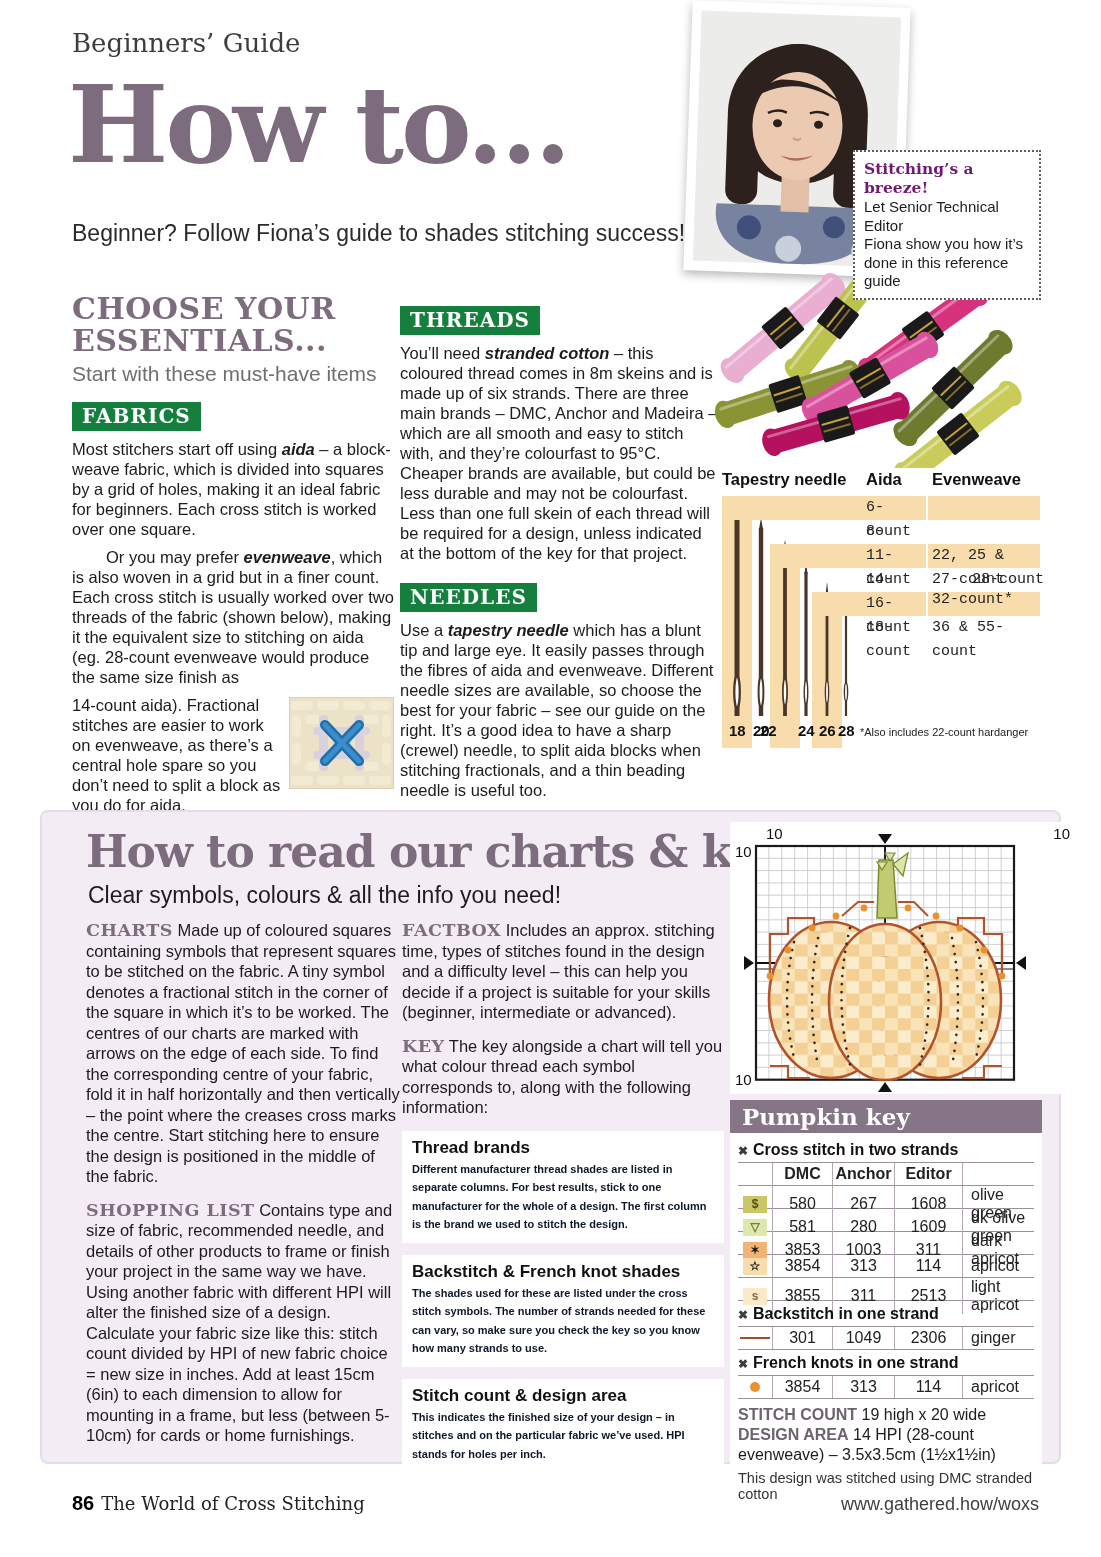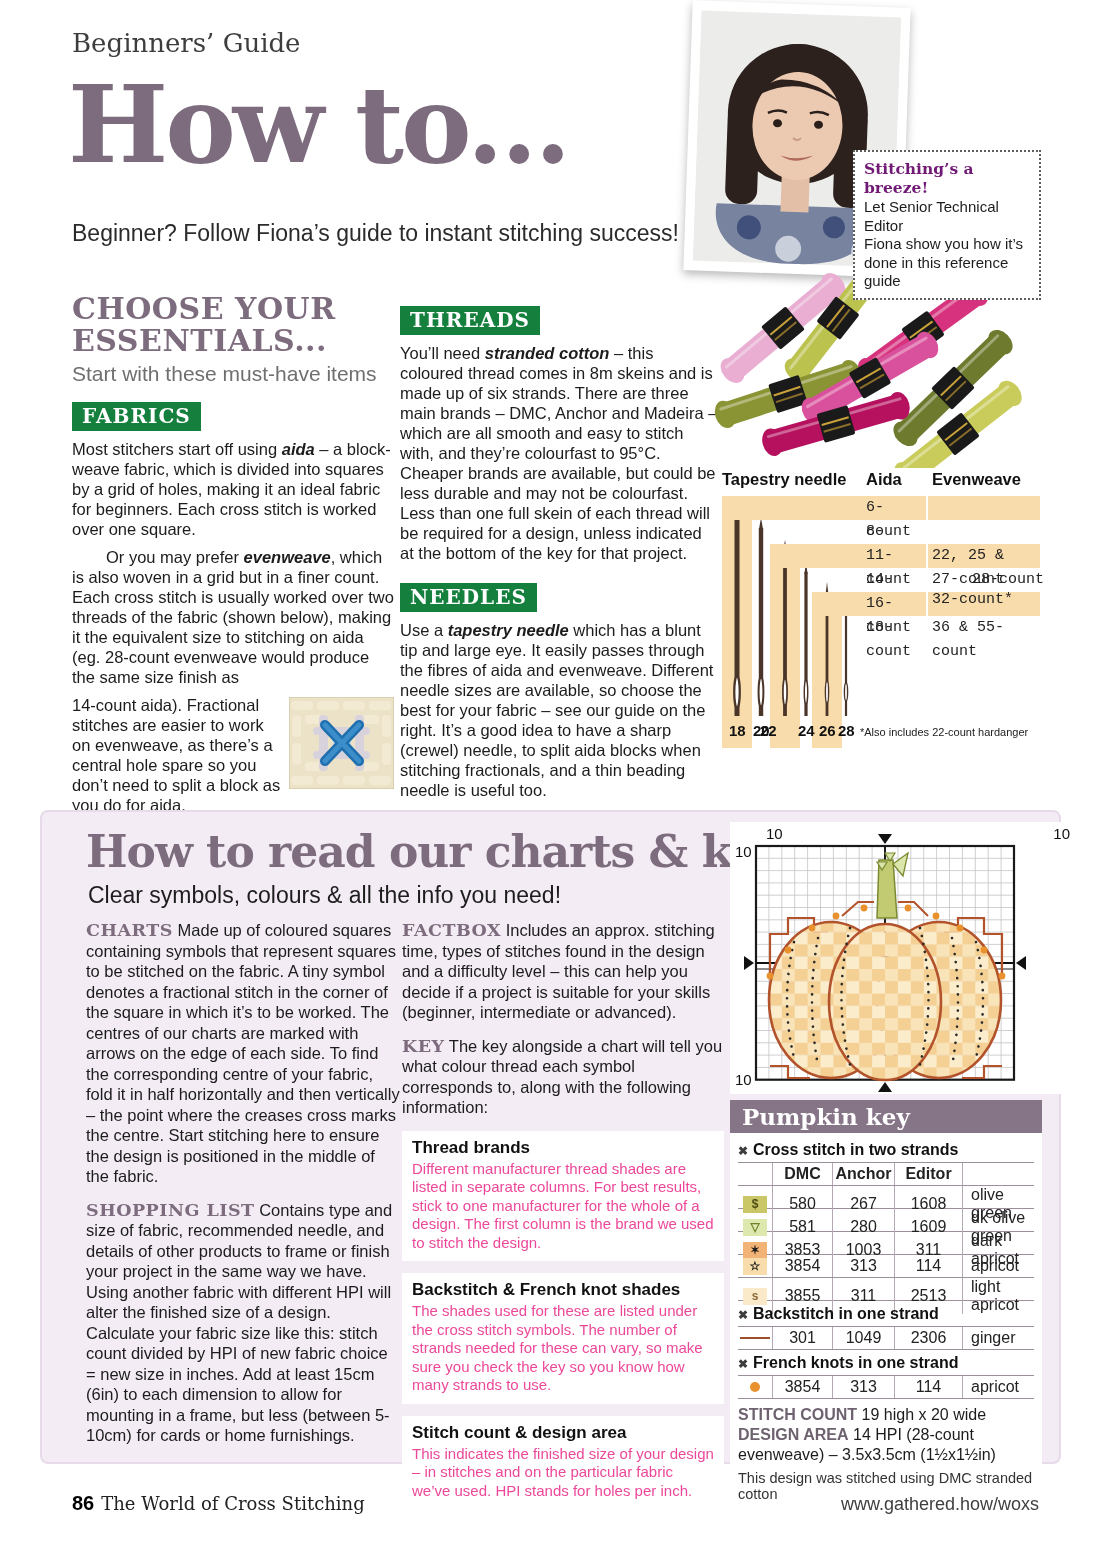--- a/index.html
+++ b/index.html
@@ -55,21 +55,21 @@
   .panel-sub { position:absolute; left:46px; top:70px; font-size:23px; color:#1d1d1d; }
   .pcol { position:absolute; }
   .pcol1 { left:44px; top:108px; width:314px; }
   .pcol2 { left:360px; top:108px; width:322px; }
   .pcol3 { left:688px; top:10px; width:316px; }
   .pbody { font-size:16.5px; line-height:20.5px; color:#1c1c1c; margin-bottom:13px; }
   .lead { font-family:"DejaVu Serif", serif; font-weight:bold; font-size:17.5px; letter-spacing:.5px; color:#7d6c7d; }
 
   .wbox { background:#fff; padding:7px 10px 9px; margin-top:12px; }
   .wbox h4 { font-size:17px; color:#111; margin-bottom:2px; }
-  .wbox p { font-size:15px; line-height:18.5px; color:#ec4899; }
+  .wbox p { font-size:11px; line-height:18.5px; color:#0f172a;font-weight:bold; }
 
   
   .chart-box { position:relative; width:352px; height:272px; background:#fff; }
   .chart-box svg { position:absolute; left:0; top:0; }
   .grid-label { position:absolute; font-size:15px; color:#111; }
   .gl-tl { left:36px; top:3px; } .gl-tr { right:12px; top:3px; }
   .gl-l { left:5px; top:21px; } .gl-bl { left:5px; bottom:6px; }
 
   
   .key-box { margin-top:6px; width:312px; background:#fff; }
@@ -95,21 +95,21 @@
   .pg-mag { font-family:"DejaVu Serif", serif; font-size:18px; color:#222; margin-left:7px; }
   .pg-url { font-size:18px; color:#3f3f3f; }
 </style>
 </head>
 <body>
 
 <div class="page">
 
   <div class="kicker">Beginners’ Guide</div>
   <h1 class="main-title">How to...</h1>
-  <p class="intro">Beginner? Follow Fiona’s guide to instant stitching success!</p>
+  <p class="intro">Beginner? Follow Fiona’s guide to shades stitching success!</p>
 
   <div class="polaroid">
     <svg viewBox="0 0 200 250">
       <rect x="0" y="0" width="200" height="250" fill="#ececea"></rect>
       <ellipse cx="100" cy="100" rx="70" ry="70" fill="#2c211d"></ellipse>
       <rect x="30" y="92" width="32" height="100" rx="14" fill="#2c211d"></rect>
       <rect x="138" y="92" width="32" height="100" rx="14" fill="#2c211d"></rect>
       <path d="M96,250 C30,250 18,214 22,192 L178,192 C184,216 170,250 104,250 Z" fill="#77839f"></path>
       <circle cx="55" cy="215" r="12" fill="#41507a"></circle>
         <circle cx="95" cy="235" r="13" fill="#c9cfdb"></circle>

